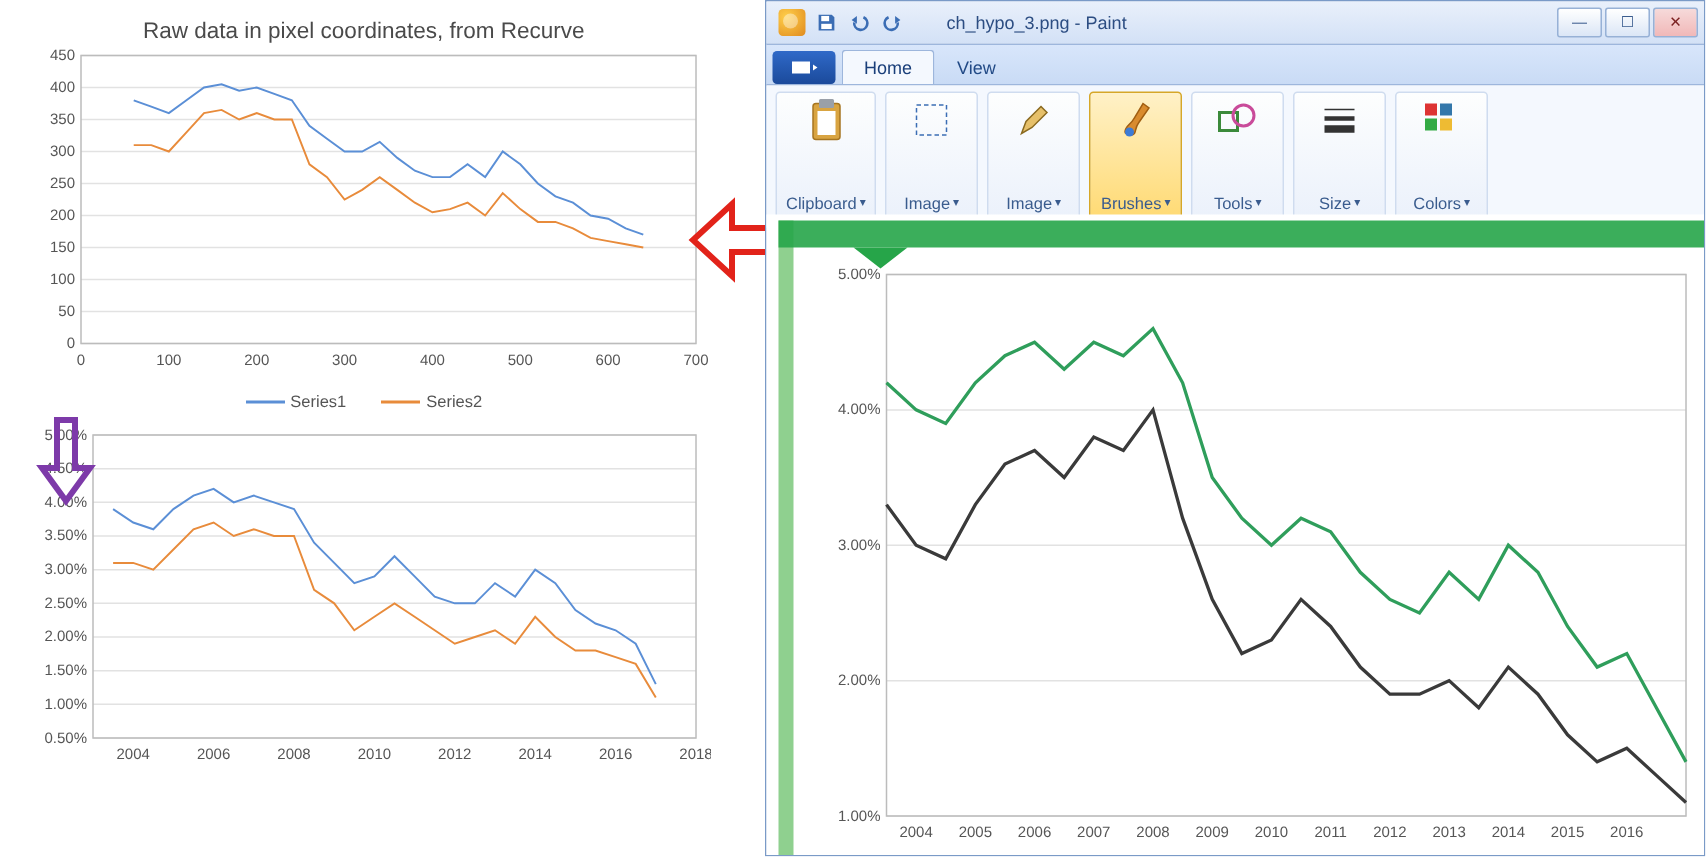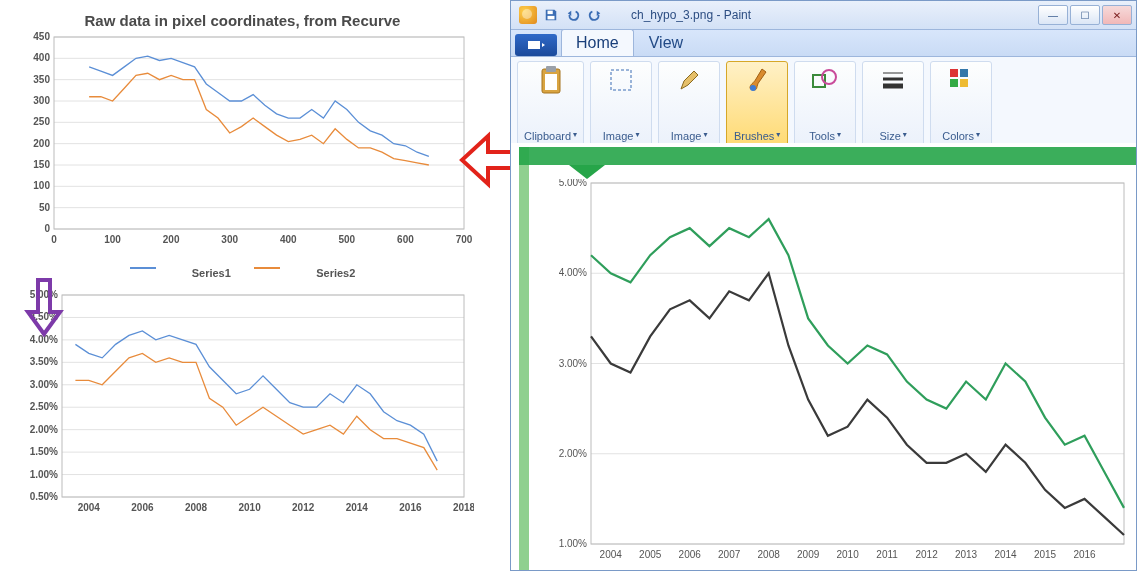--- a/index.html
+++ b/index.html
@@ -1,39 +1,39 @@
 <!DOCTYPE html>
 <html><head>
 <meta charset="utf-8">
 <style>
   html,body{margin:0;padding:0;font-family:"Segoe UI",Tahoma,sans-serif;font-size:12px;background:#fff;color:#333;}
   .root{position:relative;width:1137px;height:571px;overflow:hidden;background:#fff;}
-  .left-col{position:absolute;left:0;top:0;width:485px;height:492px;font-weight:bold;}
+  .left-col{position:absolute;left:0;top:0;width:485px;height:492px;}
   .paint-win{position:absolute;left:510px;top:0;right:0;bottom:0;border:1px solid #7a9ac7;background:#fff;}
   .chart-box{position:relative;margin:6px 14px 0 14px;}
   .chart-title{text-align:center;font-size:15px;color:#4a4a4a;padding:6px 0 2px;}
   .legend{text-align:center;padding:4px 0 6px;}
-  .lg-item{display:inline-flex;align-items:flex-start;margin:0 10px;font-size:11px;color:#555;gap:32px;}
+  .lg-item{display:inline-flex;align-items:center;margin:0 10px;font-size:11px;color:#555;}
   .lg-sw{width:26px;height:0;border-top:2px solid;display:inline-block;margin-right:4px;}
   .red-arrow{position:absolute;left:458px;top:130px;width:70px;height:60px;}
   .purple-arrow{position:absolute;left:24px;top:278px;width:40px;height:60px;}
   
   .titlebar{height:28px;background:linear-gradient(#e9f0fb,#d3e1f6);display:flex;align-items:center;border-bottom:1px solid #9db6dc;}
   .qat{display:flex;align-items:center;gap:6px;padding:0 8px;}
   .paint-icon{width:18px;height:18px;border-radius:3px;background:radial-gradient(circle at 30% 30%,#ffcf4a,#e08a1e);position:relative;}
   .paint-icon::after{content:"";position:absolute;width:10px;height:10px;border-radius:50%;background:#fff;left:3px;top:3px;opacity:.4;}
   .qbtn{width:16px;height:16px;display:flex;align-items:center;justify-content:center;color:#3b5b8c;}
   .ttxt{font-size:12px;color:#2c4d82;margin-left:20px;}
   .wbtns{margin-left:auto;display:flex;gap:2px;padding-right:4px;}
   .wbtn{width:28px;height:18px;border:1px solid #97b1d6;border-radius:2px;background:linear-gradient(#fff,#dbe6f6);display:flex;align-items:center;justify-content:center;color:#3a5c8e;font-size:10px;}
   .wbtn.close{background:linear-gradient(#f6dada,#f1b8b8);color:#7b2020;}
   .tabs{display:flex;align-items:flex-end;height:26px;background:linear-gradient(#d8e6fb,#c9dbf5);border-bottom:1px solid #9db6dc;}
   .app-menu{width:42px;height:22px;margin:0 4px;border-radius:3px;background:linear-gradient(#2f69c8,#1b4a9b);display:flex;align-items:center;justify-content:center;}
   .app-menu svg{color:#fff;}
-  .tab{padding:4px 14px;border:1px solid transparent;border-bottom:none;font-size:16px;color:#224a86;border-radius:3px 3px 0 0;margin-top:2px;}
+  .tab{padding:4px 14px;border:1px solid transparent;border-bottom:none;font-size:12px;color:#224a86;border-radius:3px 3px 0 0;margin-top:2px;}
   .tab.active{background:#f4f8fe;border-color:#9db6dc;color:#1a3f7a;}
   .ribbon{height:86px;background:#f4f8fe;display:flex;gap:6px;padding:4px 6px;border-bottom:1px solid #bcd0ea;}
   .rgroup{border:1px solid #cfdcef;border-radius:3px;background:linear-gradient(#fdfefe,#ebf1fb);display:flex;flex-direction:column;align-items:center;justify-content:space-between;padding:4px 6px;min-width:48px;}
   .rgroup.sel{background:linear-gradient(#fff1c7,#ffda73);border-color:#d6a728;}
   .ricon{width:28px;height:28px;display:flex;align-items:center;justify-content:center;}
   .rlabel{font-size:11px;color:#3a5c8e;display:flex;align-items:flex-start;gap:2px;}
   .rlabel .dd{font-size:8px;}
   .canvas-area{position:absolute;left:0;right:0;top:142px;bottom:0;background:#fff;overflow:hidden;}
   .green-banner{position:absolute;left:8px;right:0;top:4px;height:18px;background:#26a549;opacity:.9;}
   .green-notch{position:absolute;left:58px;top:22px;width:0;height:0;border-left:18px solid transparent;border-right:18px solid transparent;border-top:14px solid #26a549;}

